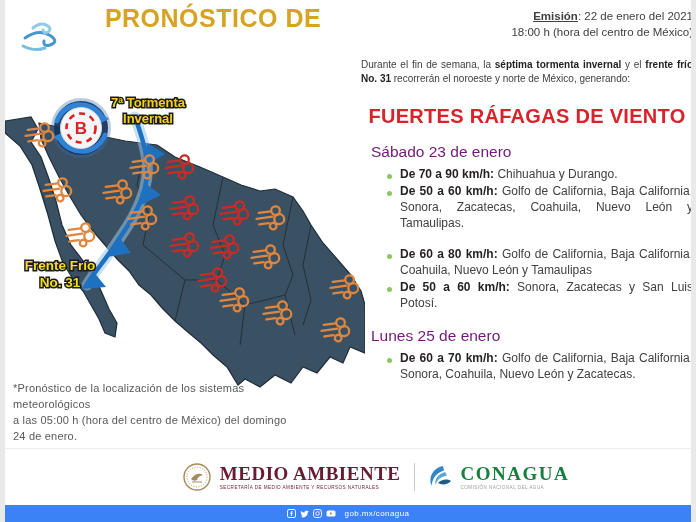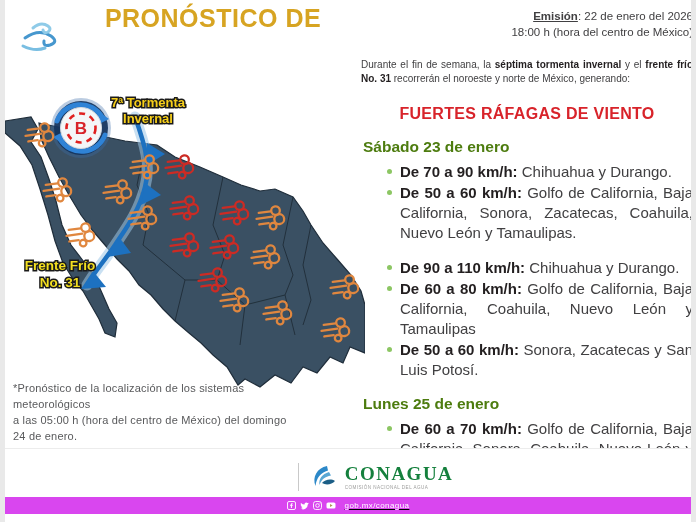--- a/index.html
+++ b/index.html
@@ -10,45 +10,45 @@
   
   .title-block{position:absolute;left:14px;top:4px;width:330px;display:flex;align-items:flex-start;gap:6px;}
   .wind-logo{flex:0 0 52px;margin-top:12px;}
   .title-text{flex:1;text-align:center;color:#D7A422;font-weight:800;font-size:25px;line-height:1.16;letter-spacing:.5px;}
   
   .rightcol{position:absolute;left:356px;top:8px;width:332px;}
   .emission{text-align:right;font-size:11.5px;color:#414042;line-height:1.4;}
   .emission .em-label{font-weight:700;text-decoration:underline;}
   .intro{margin-top:18px;font-size:10px;color:#414042;text-align:justify;line-height:1.4;}
   .intro b{color:#231f20;}
-  .main-heading{margin-top:19px;text-align:center;color:#D8232A;font-weight:800;font-size:16px;letter-spacing:.3px;}
+  .main-heading{margin-top:19px;text-align:center;color:#D8232A;font-weight:800;font-size:20px;letter-spacing:.3px;}
   .day-section{margin-top:15px;}
-  .day-title{color:#4d7c0f;font-weight:700;font-size:15.5px;margin:0 0 6px 2px;}
+  .day-title{color:#701a75;font-weight:400;font-size:15.5px;margin:0 0 6px 10px;}
   ul.bullets{list-style:none;margin:0;padding:0 0 0 26px;}
   ul.bullets li{display:flex;gap:8px;margin-bottom:1px;}
   .dot{flex:0 0 5px;width:5px;height:5px;border-radius:50%;background:#8CC volunteer63;background:#8CC663;margin-top:7px;}
-  ul.bullets p{margin:0;font-size:15px;line-height:1.33;color:#414042;text-align:justify;}
+  ul.bullets p{margin:0;font-size:12px;line-height:1.33;color:#414042;text-align:justify;}
   ul.bullets b{color:#231f20;}
   
   .map-svg{position:absolute;left:0;top:95px;}
   .footnote{position:absolute;left:8px;top:381px;width:275px;font-size:11px;color:#58595b;line-height:1.45;letter-spacing:.2px;}
   
   .footer{position:absolute;left:0;right:0;bottom:17px;height:56px;border-top:1px solid #ececec;
           display:flex;align-items:center;justify-content:center;background:#fff;}
   .footer-inner{display:flex;align-items:center;gap:13px;margin-left:55px;}
   .semarnat{display:flex;align-items:center;gap:8px;}
   .agency-name{font-family:"Liberation Serif",serif;font-weight:700;font-size:19px;color:#6A1B31;letter-spacing:.5px;line-height:1;}
   .agency-caption{font-size:4.6px;color:#6A1B31;letter-spacing:.45px;margin-top:2.5px;}
   .conagua{display:flex;align-items:center;gap:7px;}
   .conagua .agency-name{color:#15803d;letter-spacing:1.5px;}
   .conagua .agency-caption{color:#9D9D9C;}
   .v-divider{width:1px;height:28px;background:#c9c9c9;}
   
-  .bottombar{position:absolute;left:0;right:0;bottom:8px;height:17px;background:#d946ef;
-             display:flex;align-items:center;justify-content:center;gap:5px;text-decoration:underline;}
+  .bottombar{position:absolute;left:0;right:0;bottom:0;height:17px;background:#3b82f6;
+             display:flex;align-items:center;justify-content:center;gap:5px;}
   .social{display:flex;align-items:center;gap:4px;}
   .gob-url{color:#ffffff;font-size:8px;letter-spacing:.4px;margin-left:4px;}
 </style>
 </head>
 <body>
 
 <div class="canvas">
 
   <div class="title-block">
     <svg class="wind-logo" width="52" height="46" viewBox="0 0 52 46">
@@ -182,21 +182,21 @@
 
   <div class="footnote">
     <div>*Pronóstico de la localización de los sistemas meteorológicos</div>
     <div>a las 05:00 h (hora del centro de México) del domingo 24 de enero.</div>
   </div>
 
   <div class="rightcol">
 
     <div class="emission">
       <div>
-        <span class="em-label">Emisión</span><span>: 22 de enero del 2026</span>
+        <span class="em-label">Emisión</span><span>: 22 de enero del 2021</span>
       </div>
       <div>18:00 h (hora del centro de México)</div>
     </div>
 
     <p class="intro"><span>Durante el fin de semana, la </span><b>séptima tormenta invernal</b><span> y el </span><b>frente frío No. 31</b><span> recorrerán el noroeste y norte de México, generando:</span></p>
 
     <div class="main-heading">FUERTES RÁFAGAS DE VIENTO</div>
 
     <div class="day-section">
       <div class="day-title">Sábado 23 de enero</div>
@@ -209,24 +209,20 @@
             <span class="dot"></span>
           <p><b>De 50 a 60 km/h:</b><span> Golfo de California, Baja California, Sonora, Zacatecas, Coahuila, Nuevo León y Tamaulipas.</span></p>
           </li>
       </ul>
     </div>
 
     <div class="day-section">
       <ul class="bullets">
         <li>
             <span class="dot"></span>
-          <p><b>De 90 a 110 km/h:</b><span> Chihuahua y Durango.</span></p>
-          </li>
-        <li>
-            <span class="dot"></span>
           <p><b>De 60 a 80 km/h:</b><span> Golfo de California, Baja California, Coahuila, Nuevo León y Tamaulipas</span></p>
           </li>
         <li>
             <span class="dot"></span>
           <p><b>De 50 a 60 km/h:</b><span> Sonora, Zacatecas y San Luis Potosí.</span></p>
           </li>
       </ul>
     </div>
 
     <div class="day-section">
@@ -235,20 +231,32 @@
         <li>
             <span class="dot"></span>
           <p><b>De 60 a 70 km/h:</b><span> Golfo de California, Baja California, Sonora, Coahuila, Nuevo León y Zacatecas.</span></p>
           </li>
       </ul>
     </div>
   </div>
 
   <div class="footer">
     <div class="footer-inner">
+      <div class="semarnat">
+        <svg width="30" height="30" viewBox="0 0 30 30">
+          <circle cx="15" cy="15" r="13" fill="none" stroke="#A68B5B" stroke-width="1.4"></circle>
+          <circle cx="15" cy="15" r="10" fill="none" stroke="#A68B5B" stroke-width="0.8" stroke-dasharray="1.2 1.4"></circle>
+          <path d="M9,17 q6,-8 12,-4 q-5,1 -6,5 q-3,2 -6,-1 Z" fill="#A68B5B"></path>
+          <path d="M10,20 h10" stroke="#A68B5B" stroke-width="1"></path>
+        </svg>
+        <div>
+          <div class="agency-name">MEDIO AMBIENTE</div>
+          <div class="agency-caption">SECRETARÍA DE MEDIO AMBIENTE Y RECURSOS NATURALES</div>
+        </div>
+      </div>
       <div class="v-divider"></div>
       <div class="conagua">
         <svg width="26" height="24" viewBox="0 0 26 24">
           <path d="M15,1 C5,3 0,12 3.5,21 C4.5,13 8.5,7.5 16,5.5 Z" fill="#2C88C8"></path>
           <path d="M17,7 C10,9 6.5,14 7.5,20 C9.5,14.5 13,11.5 19,10.5 Z" fill="#5AA7D4"></path>
           <path d="M10,18 c3,-3.5 9,-4.5 13,-2 c-3,3.5 -9,4.5 -13,2 Z" fill="#1B5E86"></path>
         </svg>
         <div>
           <div class="agency-name">CONAGUA</div>
           <div class="agency-caption">COMISIÓN NACIONAL DEL AGUA</div>

